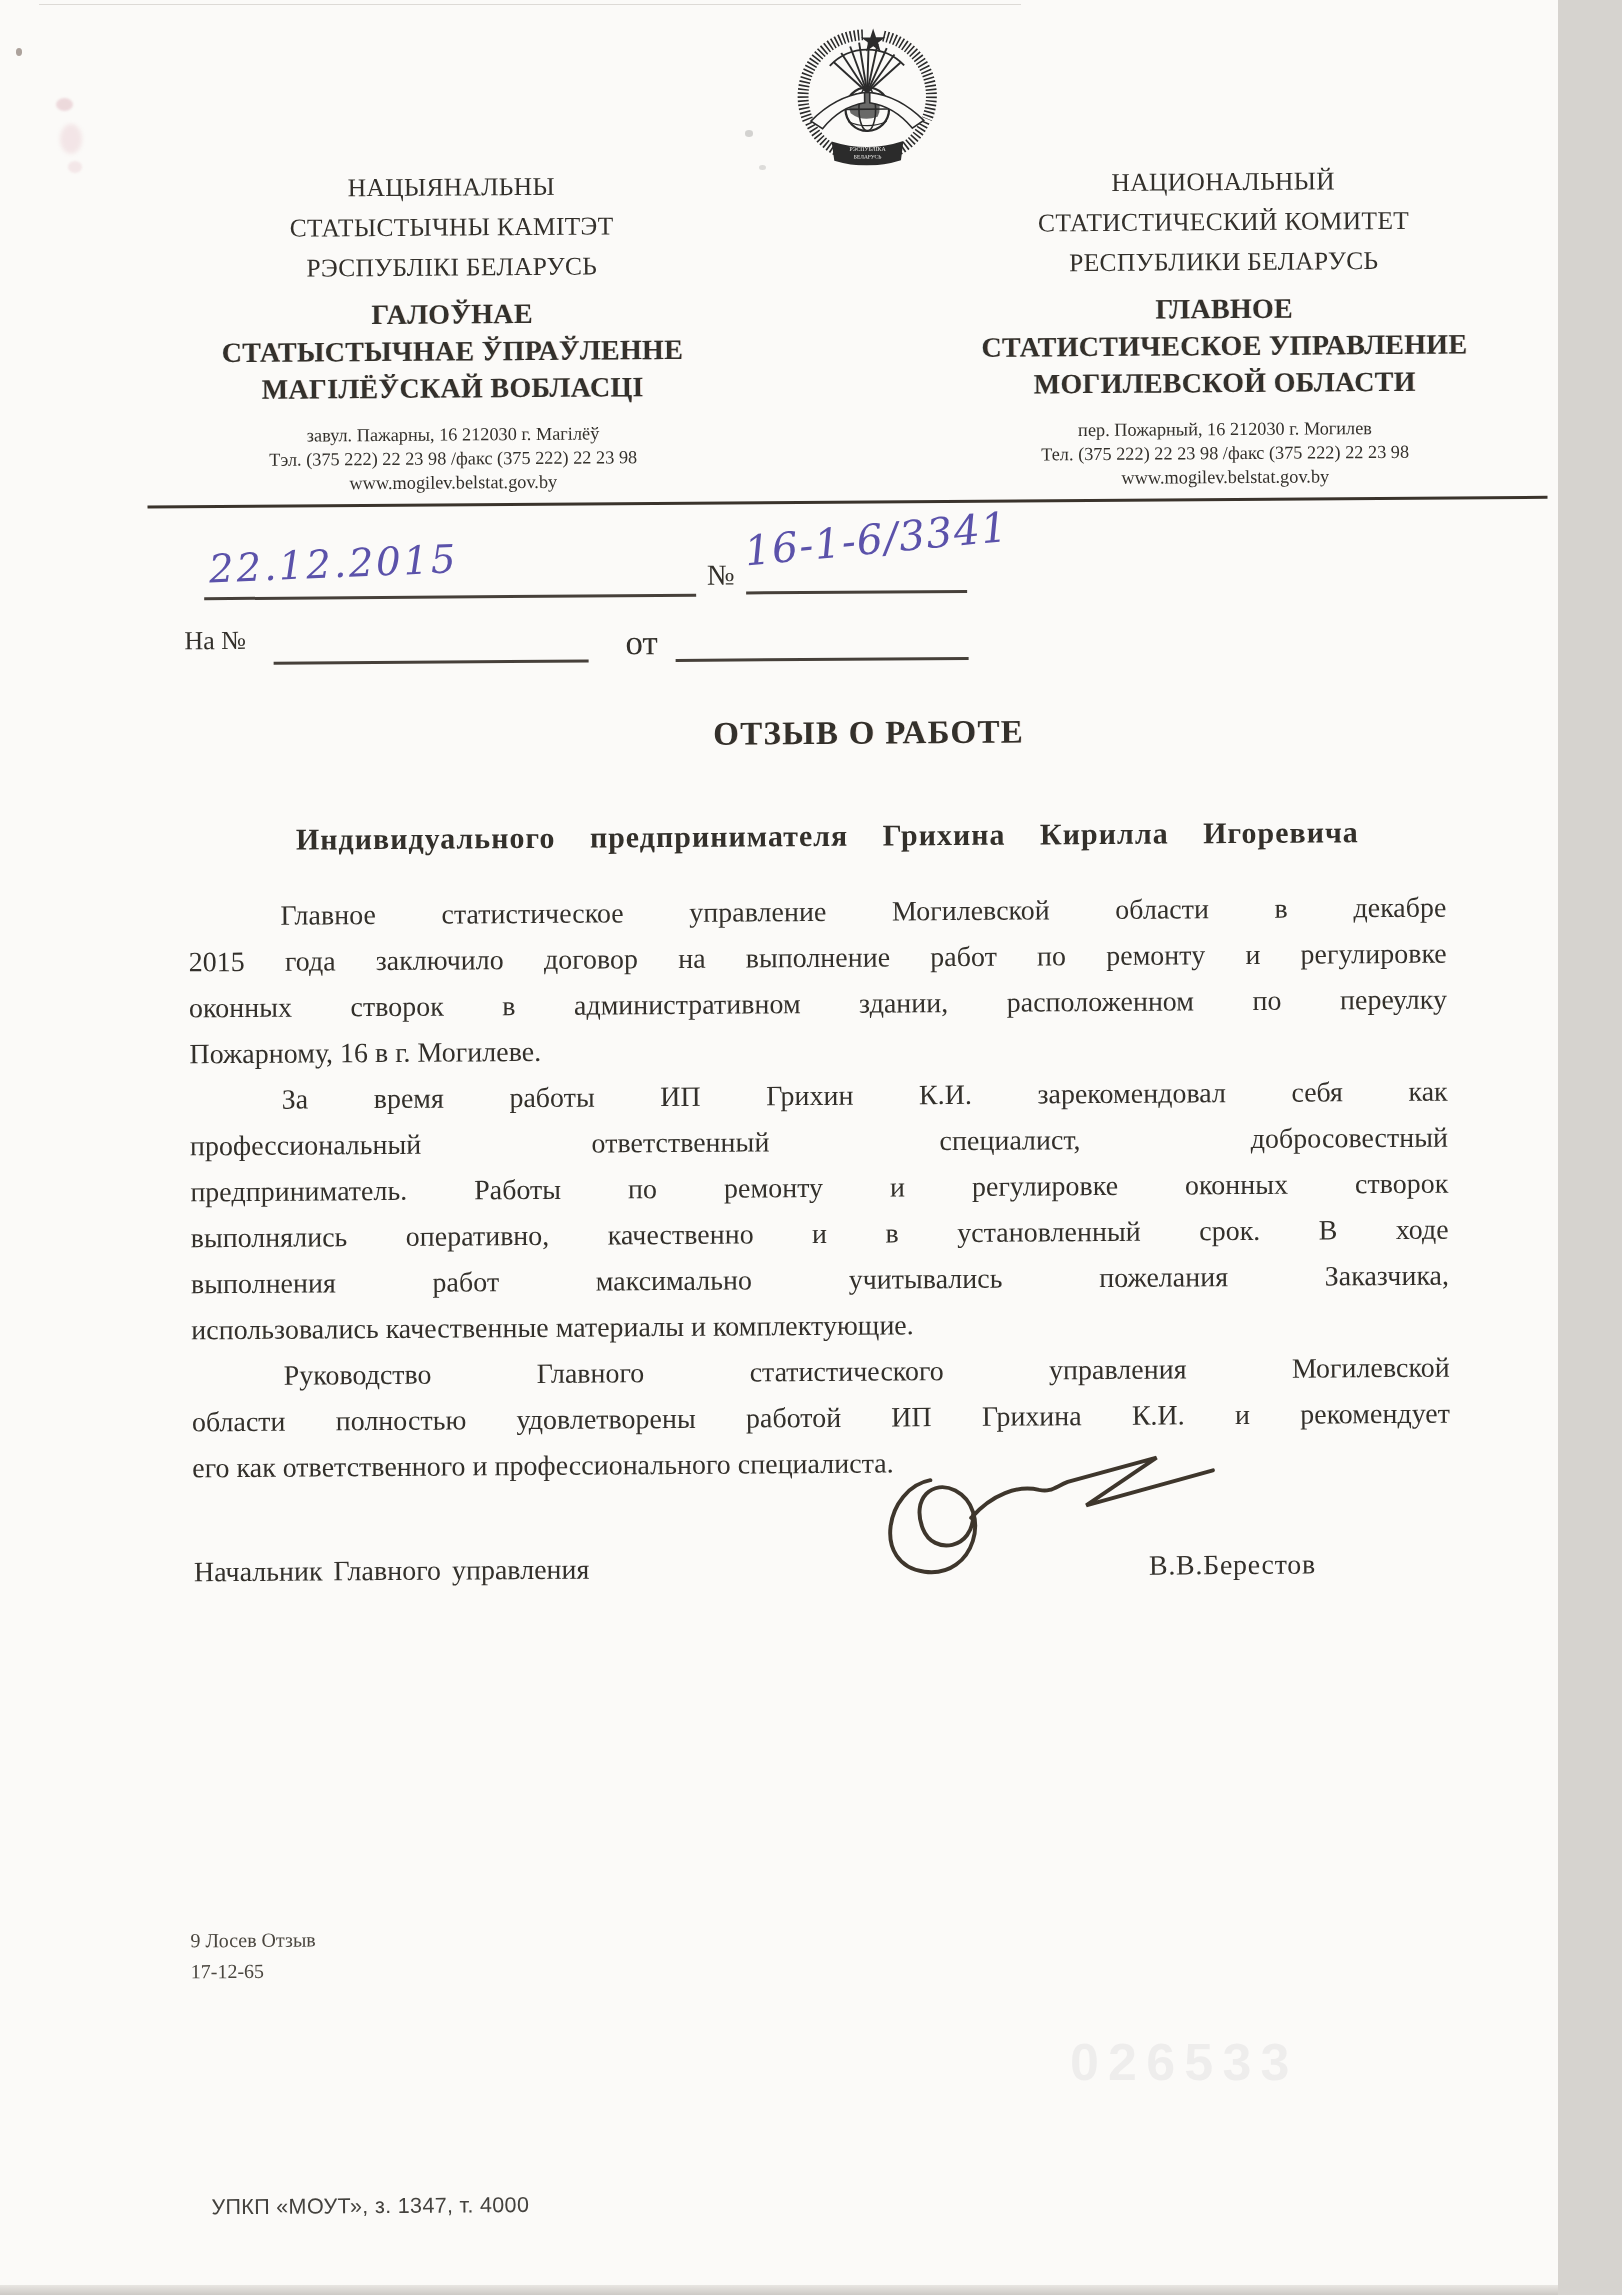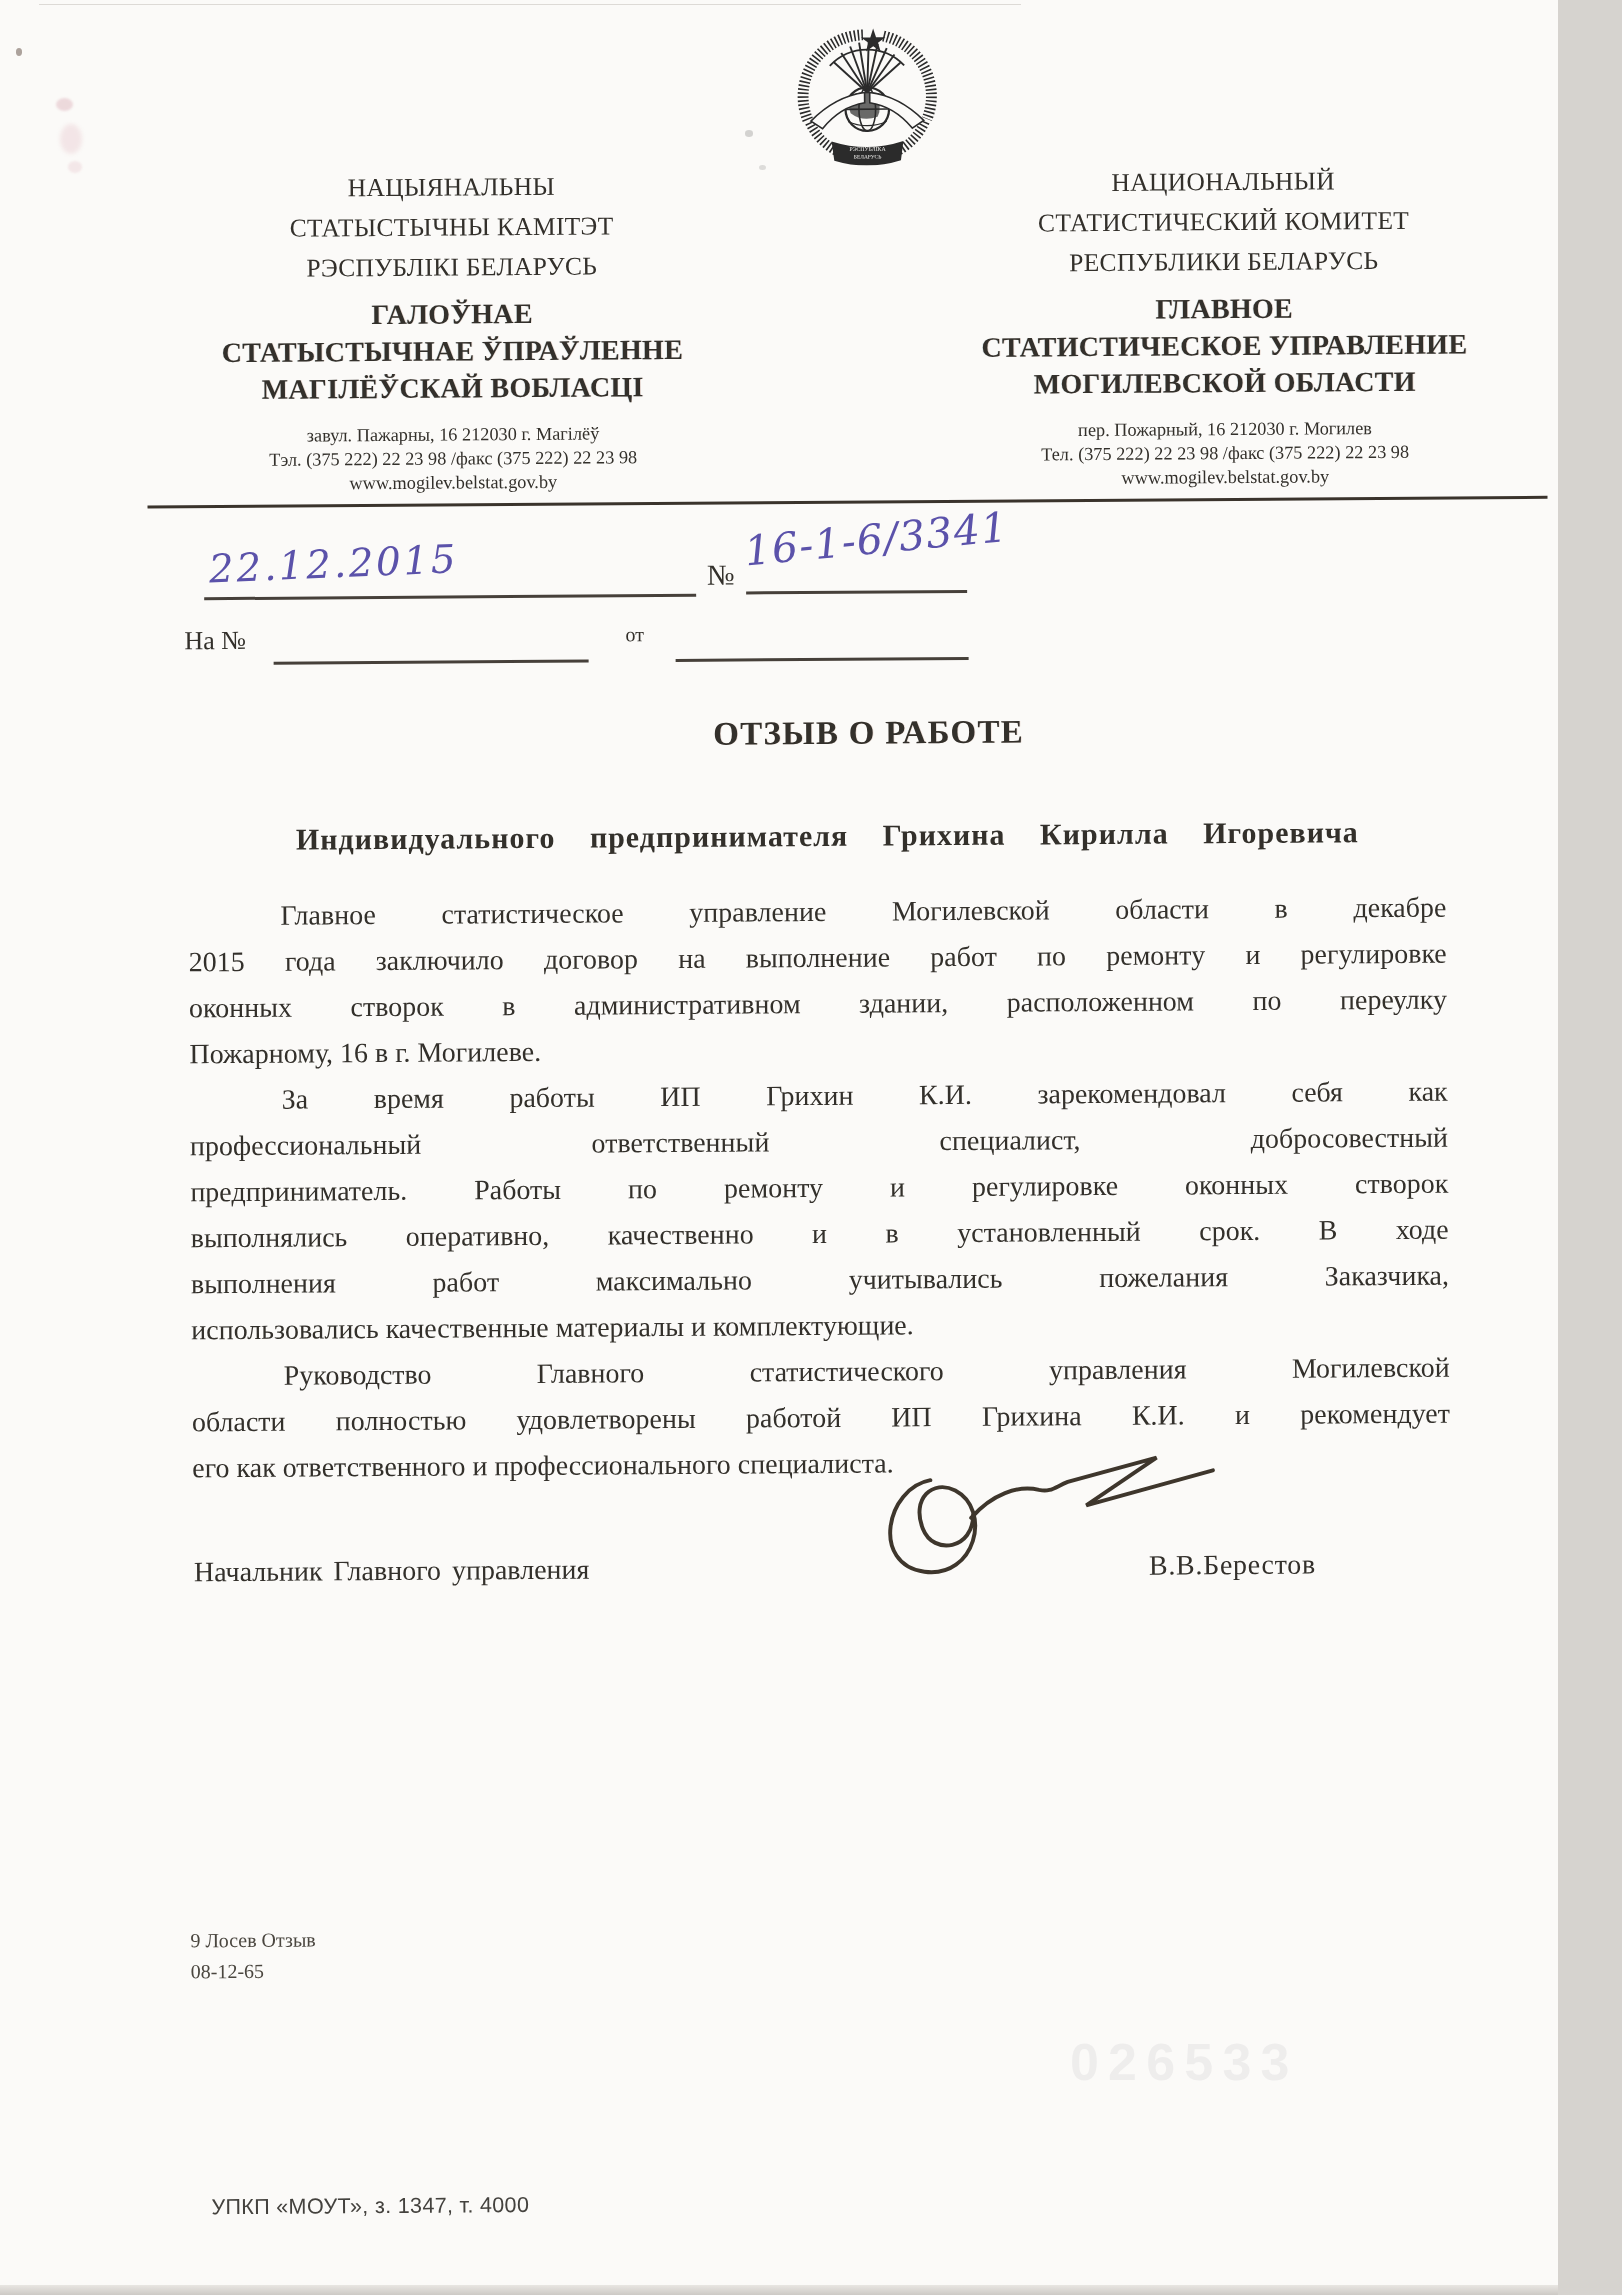--- a/index.html
+++ b/index.html
@@ -23,21 +23,21 @@
   .addr{margin-top:15.7px;}
   .addr div{font-size:18.3px;line-height:24px;}
   .emblem{position:absolute;left:804px;top:25px;width:141px;height:141px;}
   .divider{position:absolute;left:152px;top:501px;width:1400px;height:3.3px;background:#3a332c;}
   
   .hand{color:#5b52aa;font-style:italic;font-family:"DejaVu Serif",serif;}
   .hw-date{left:213px;top:538px;font-size:39px;letter-spacing:2.6px;transform:rotate(-2deg);}
   .hw-num{left:751px;top:527px;font-size:41px;letter-spacing:1.3px;transform:rotate(-5deg);transform-origin:left bottom;}
   .no-label{left:711px;top:558px;font-size:29px;}
   .na-label{left:188px;top:622px;font-size:26px;}
-  .ot-label{left:629px;top:622px;font-size:20px;}
+  .ot-label{left:629px;top:622px;font-size:35px;}
   .uline{position:absolute;height:2.6px;background:#46403a;}
   .u1{left:208px;top:593px;width:492px;}
   .u2{left:750px;top:591px;width:221px;}
   .u3{left:277px;top:658px;width:315px;}
   .u4{left:679px;top:658px;width:293px;}
   
   .title{left:716px;top:715px;font-size:33px;font-weight:bold;letter-spacing:1.3px;
     text-shadow:0.7px 0 0 rgba(150,60,30,.15);}
   .subject{left:298px;top:819px;font-size:30px;font-weight:bold;letter-spacing:1px;word-spacing:26px;}
   
@@ -191,19 +191,19 @@
     <svg class="abs sig-svg" viewBox="0 0 580 240">
       <g fill="none" stroke="#3e362c" stroke-width="6" stroke-linecap="round">
         <path d="M128,52 C60,64 36,180 118,192 C196,203 222,98 166,68 C132,50 98,80 116,126 C132,168 194,158 193,104"></path>
         <path d="M190,110 C222,74 262,60 294,68 C312,72 318,64 338,56 L474,20 L366,92 L560,40"></path>
       </g>
     </svg>
     <div class="abs sig-name">В.В.Берестов</div>
 
     <div class="abs exec-note">
       <div>9 Лосев Отзыв</div>
-      <div>08-12-65</div>
+      <div>17-12-65</div>
     </div>
     <div class="abs print-note">УПКП «МОУТ», з. 1347, т. 4000</div>
 
   </div>
 </div>
 
 
 </body></html>

